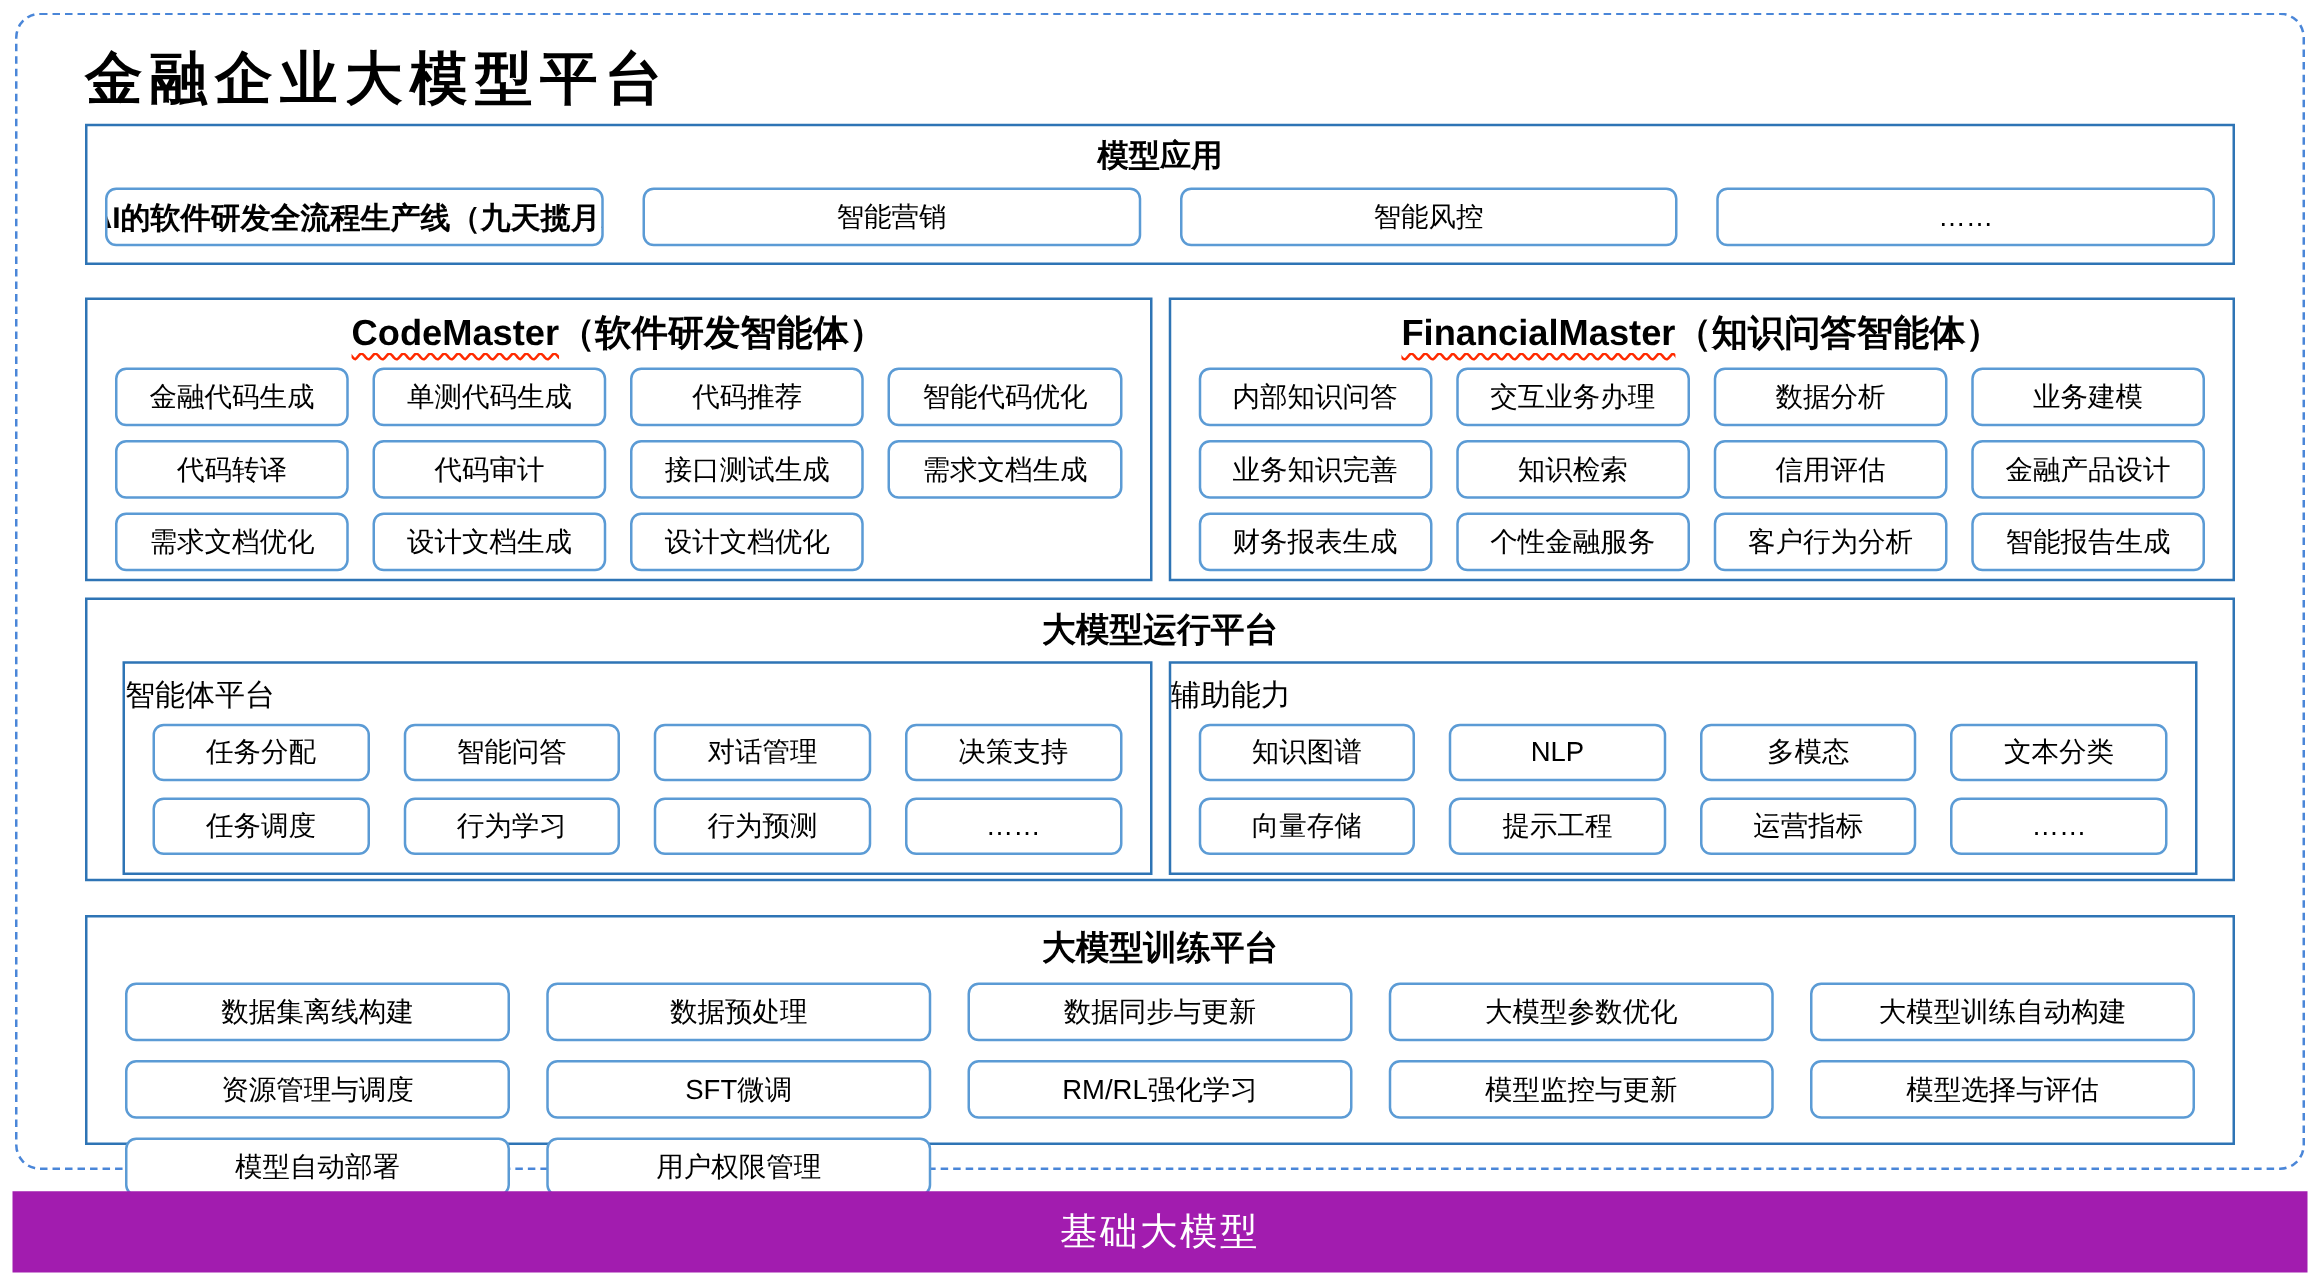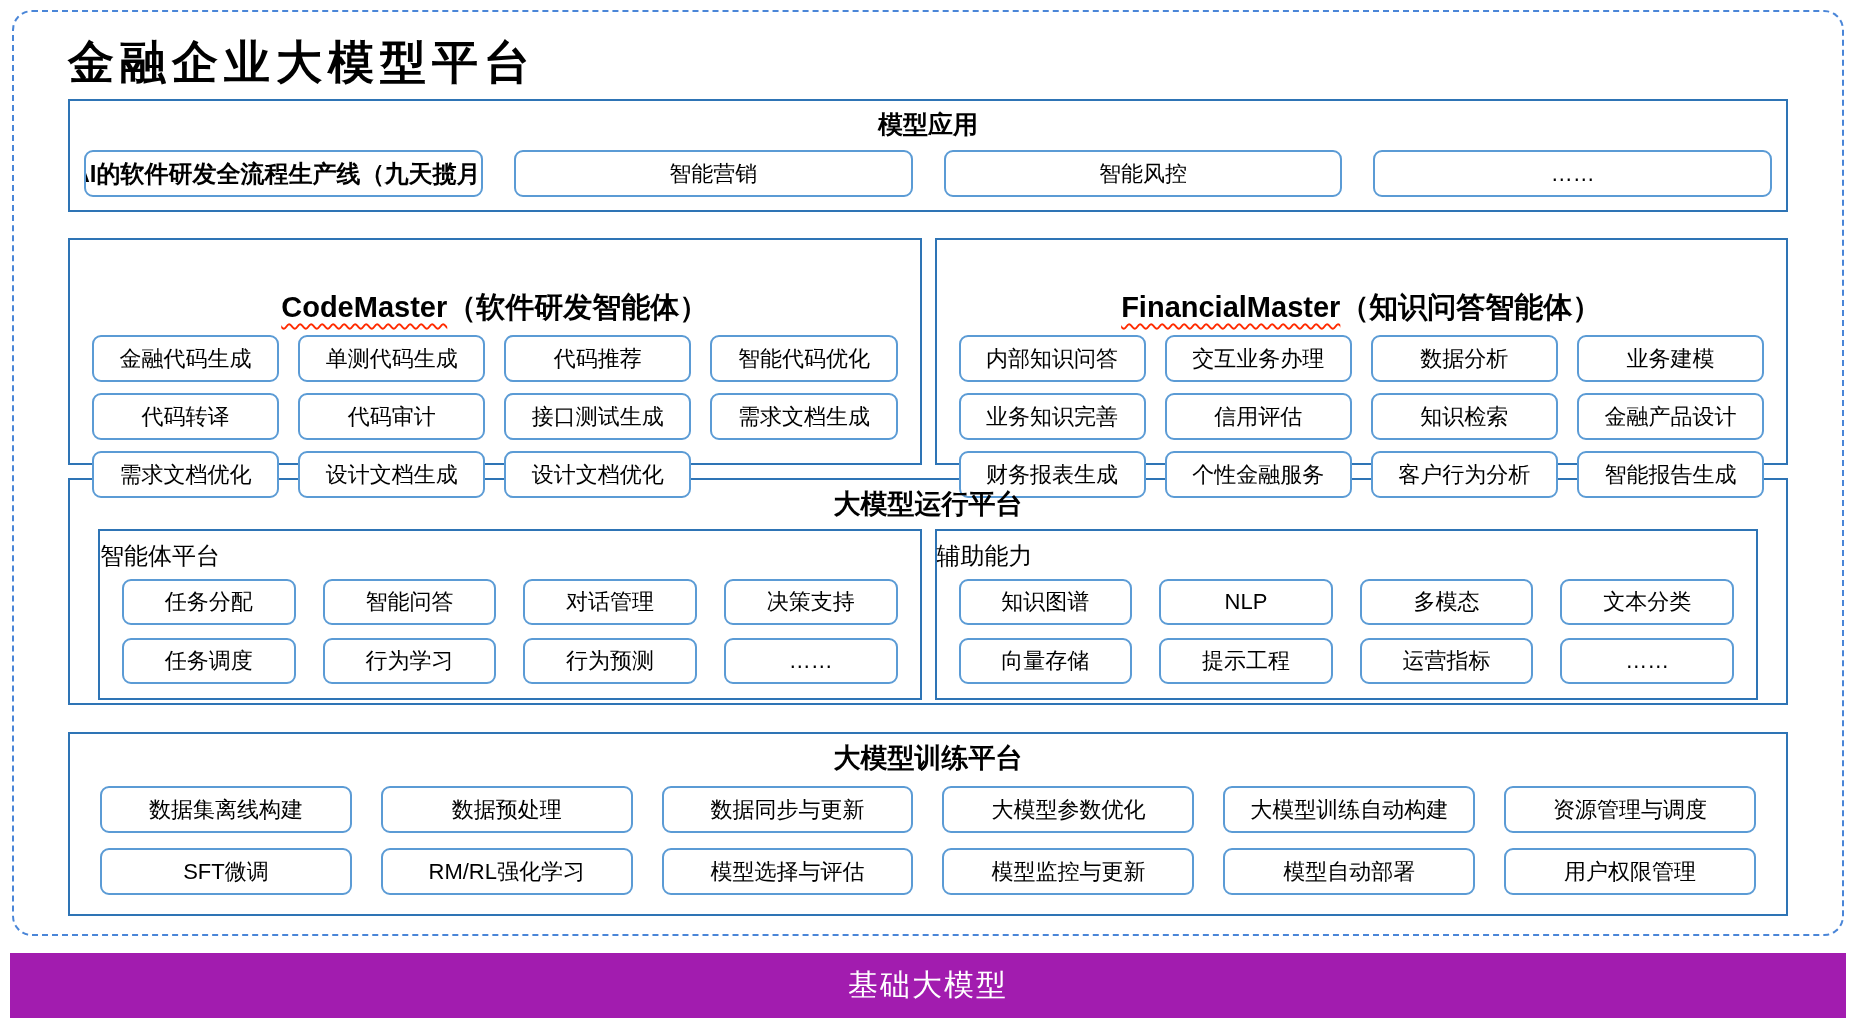--- a/index.html
+++ b/index.html
@@ -31,39 +31,39 @@
 
   
   .sec-apps { height: 113px; margin-top: 2px; }
   .apps-row { display: flex; gap: 31px; margin: 9px 14px 0; height: 47px; }
   .apps-row .pill-main { flex: 0 0 59.5%; font-weight: bold; font-size: 24px; }
   .apps-row .pill { flex: 1; }
 
   
   .agents-row { display: flex; gap: 13px; margin-top: 26px; height: 227px; }
   .panel { flex: 1; display: flex; flex-direction: column; }
-  .panel-header { text-align: center; font-weight: bold; font-size: 29px; padding: 7px 0 3px; margin-top: 41px; }
+  .panel-header { text-align: center; font-weight: bold; font-size: 29px; padding: 7px 0 3px; }
   .squiggle { text-decoration: underline; text-decoration-style: wavy; text-decoration-color: #ff2a00; text-decoration-thickness: 2px; text-underline-offset: 6px; }
   .grid4 {
     display: grid; grid-template-columns: repeat(4, 1fr);
     column-gap: 19px; row-gap: 11px; grid-auto-rows: 47px;
     padding: 4px 22px 12px;
   }
 
   
   .sec-run { height: 227px; margin-top: 13px; }
   .run-row { display: flex; gap: 13px; margin: 7px 28px 0; height: 171px; }
   .subbox { flex: 1; border: 2px solid #2e74b5; }
   .sub-header { font-size: 24px; font-weight: normal; padding: 9px 0 2px; }
   .subbox .grid4 { padding: 5px 22px 10px; column-gap: 27px; row-gap: 13px; grid-auto-rows: 46px; }
 
   
   .sec-train { height: 184px; margin-top: 27px; }
   .grid6 {
-    display: grid; grid-template-columns: repeat(6, 1fr);
+    display: grid; grid-template-columns: repeat(5, 1fr);
     column-gap: 29px; row-gap: 15px; grid-auto-rows: 47px;
     padding: 10px 30px 12px;
   }
 
   
   .base-bar {
     position: absolute; left: 10px; top: 953px; width: 1836px; height: 65px;
     background: #a21caf; color: #ffffff;
     display: flex; align-items: center; justify-content: center;
     font-size: 30px; letter-spacing: 2px;
@@ -107,22 +107,22 @@
       <div class="section panel">
         <div class="panel-header">
           <span class="squiggle">FinancialMaster</span><span>（知识问答智能体）</span>
         </div>
         <div class="grid4">
             <div class="pill">内部知识问答</div>
             <div class="pill">交互业务办理</div>
             <div class="pill">数据分析</div>
             <div class="pill">业务建模</div>
             <div class="pill">业务知识完善</div>
+            <div class="pill">知识检索</div>
             <div class="pill">信用评估</div>
-            <div class="pill">知识检索</div>
             <div class="pill">金融产品设计</div>
             <div class="pill">财务报表生成</div>
             <div class="pill">个性金融服务</div>
             <div class="pill">客户行为分析</div>
             <div class="pill">智能报告生成</div>
           </div>
       </div>
     </div>
 
     <div class="section sec-run">
@@ -161,22 +161,22 @@
       <div class="sec-header-lg">大模型训练平台</div>
       <div class="grid6">
           <div class="pill">数据集离线构建</div>
           <div class="pill">数据预处理</div>
           <div class="pill">数据同步与更新</div>
           <div class="pill">大模型参数优化</div>
           <div class="pill">大模型训练自动构建</div>
           <div class="pill">资源管理与调度</div>
           <div class="pill">SFT微调</div>
           <div class="pill">RM/RL强化学习</div>
+          <div class="pill">模型监控与更新</div>
           <div class="pill">模型选择与评估</div>
-          <div class="pill">模型监控与更新</div>
           <div class="pill">模型自动部署</div>
           <div class="pill">用户权限管理</div>
         </div>
     </div>
 
   </div>
 </div>
 
 <div class="base-bar">
   <span>基础大模型</span>

